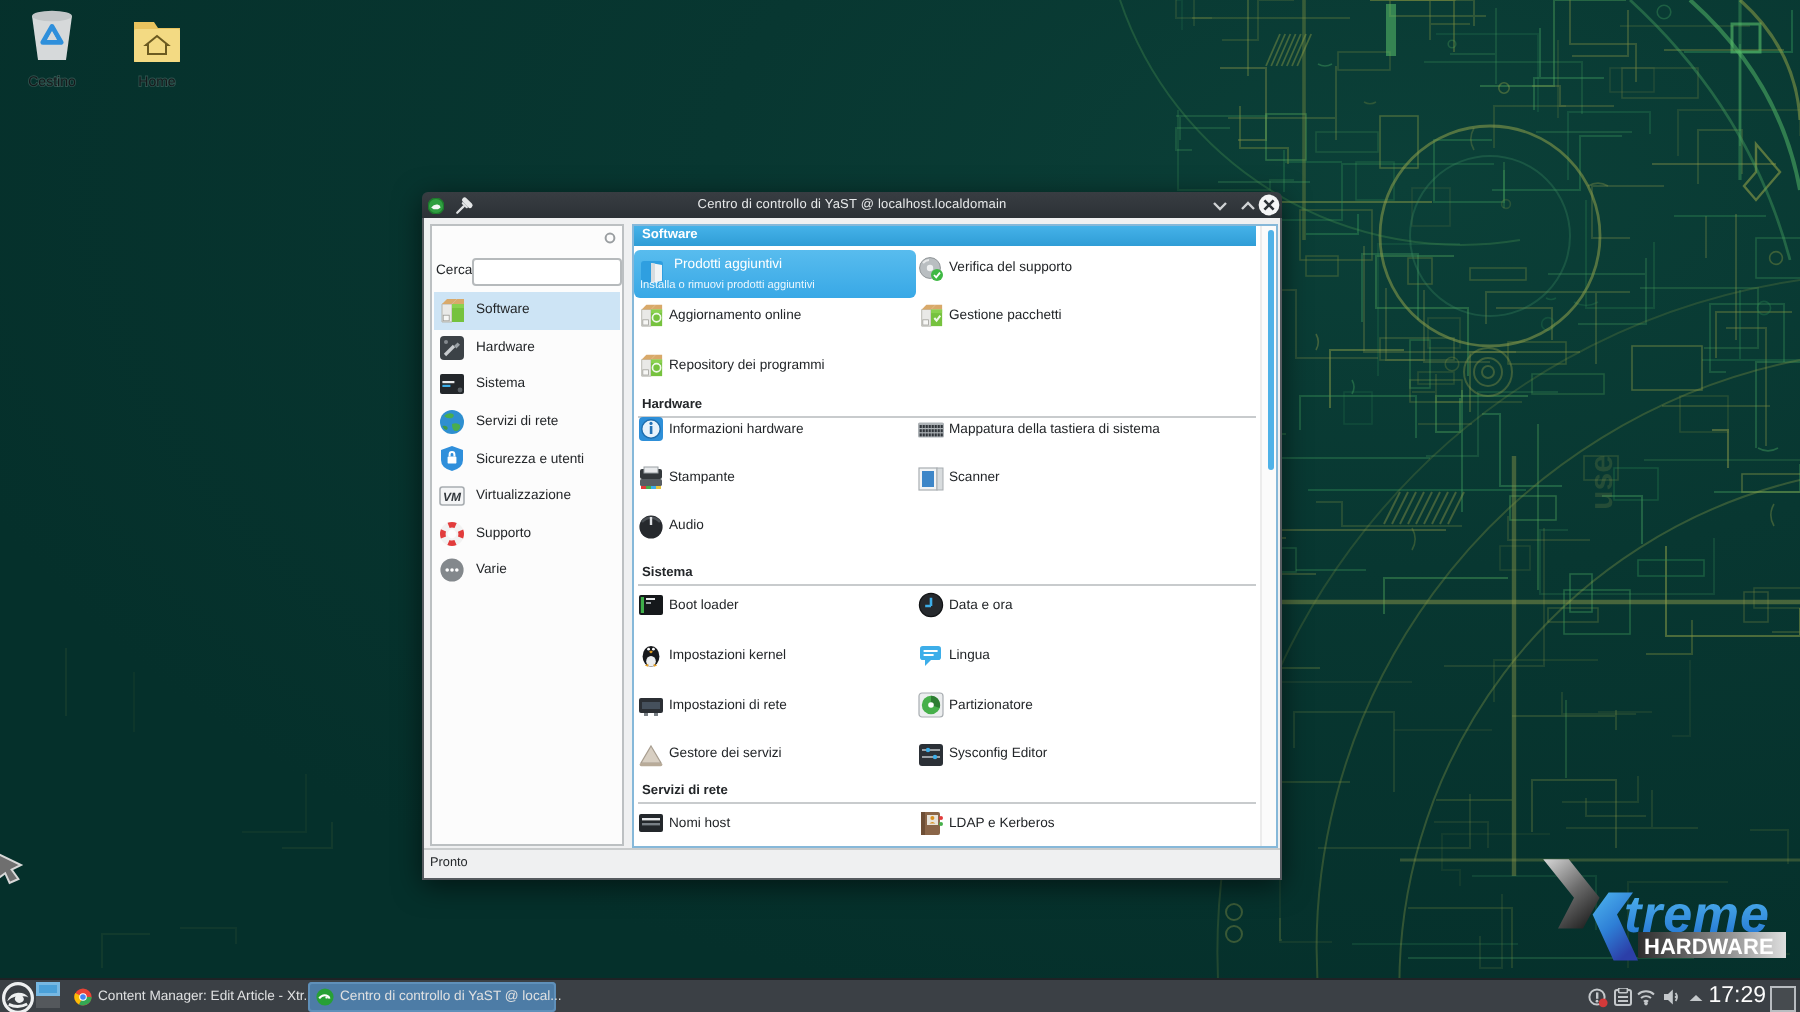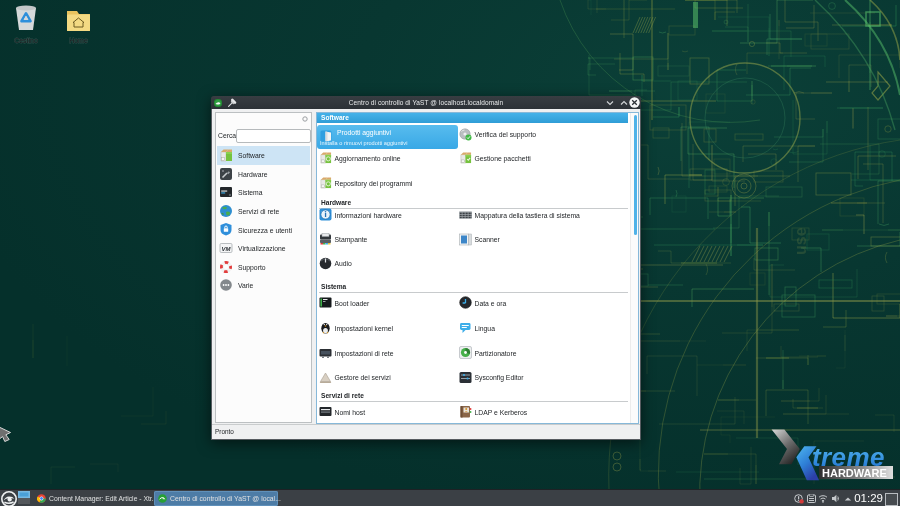--- a/index.html
+++ b/index.html
@@ -714,15 +714,15 @@
       <path d="M1 3.2 a6 6 0 0 1 8 0 M2.5 5 a4 4 0 0 1 5 0 M3.9 6.8 a2 2 0 0 1 2.2 0" stroke="#c4c8cb" stroke-width="1" fill="none"></path>
       <circle cx="5" cy="7.8" r="0.9" fill="#c4c8cb"></circle>
     </svg>
 <svg class="abs" style="left:831px;top:4px" width="10" height="9">
       <path d="M1 3 h2 l2.4 -2.2 v7.4 L3 6 H1 Z" fill="#c4c8cb"></path>
       <path d="M6.8 2.5 a3.5 3.5 0 0 1 0 4 M6.8 4 a1.6 1.6 0 0 1 0 1" stroke="#c4c8cb" stroke-width="0.9" fill="none"></path>
     </svg>
 <svg class="abs" style="left:844px;top:6px" width="8" height="6">
       <path d="M0.8 4.5 L4 1.5 L7.2 4.5 Z" fill="#c4c8cb"></path>
     </svg>
-<div id="clock">01:29</div>
+<div id="clock">17:29</div>
 <div class="abs" style="left:885px;top:3px;width:11px;height:11px;border:1px solid #b8bcc0;background:rgba(255,255,255,0.06)"></div>
 </div>
 
 </body></html>

